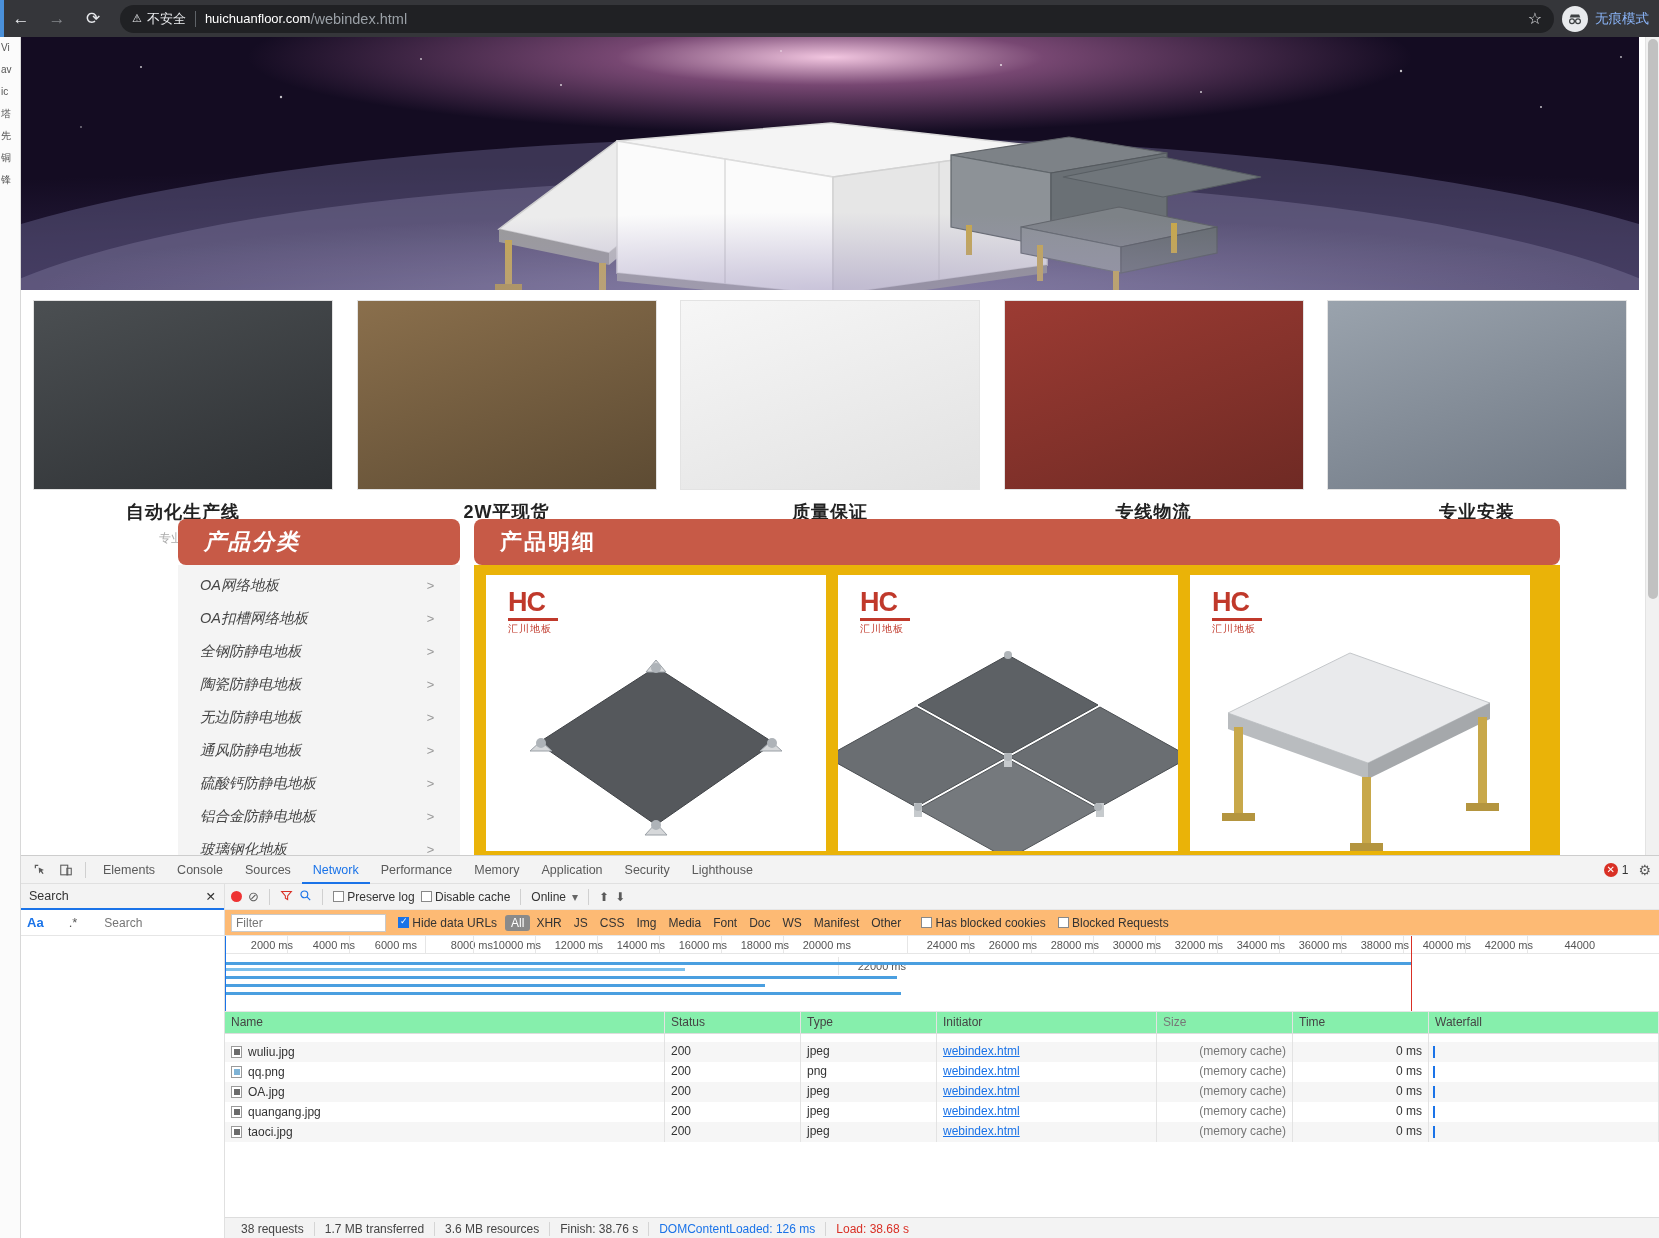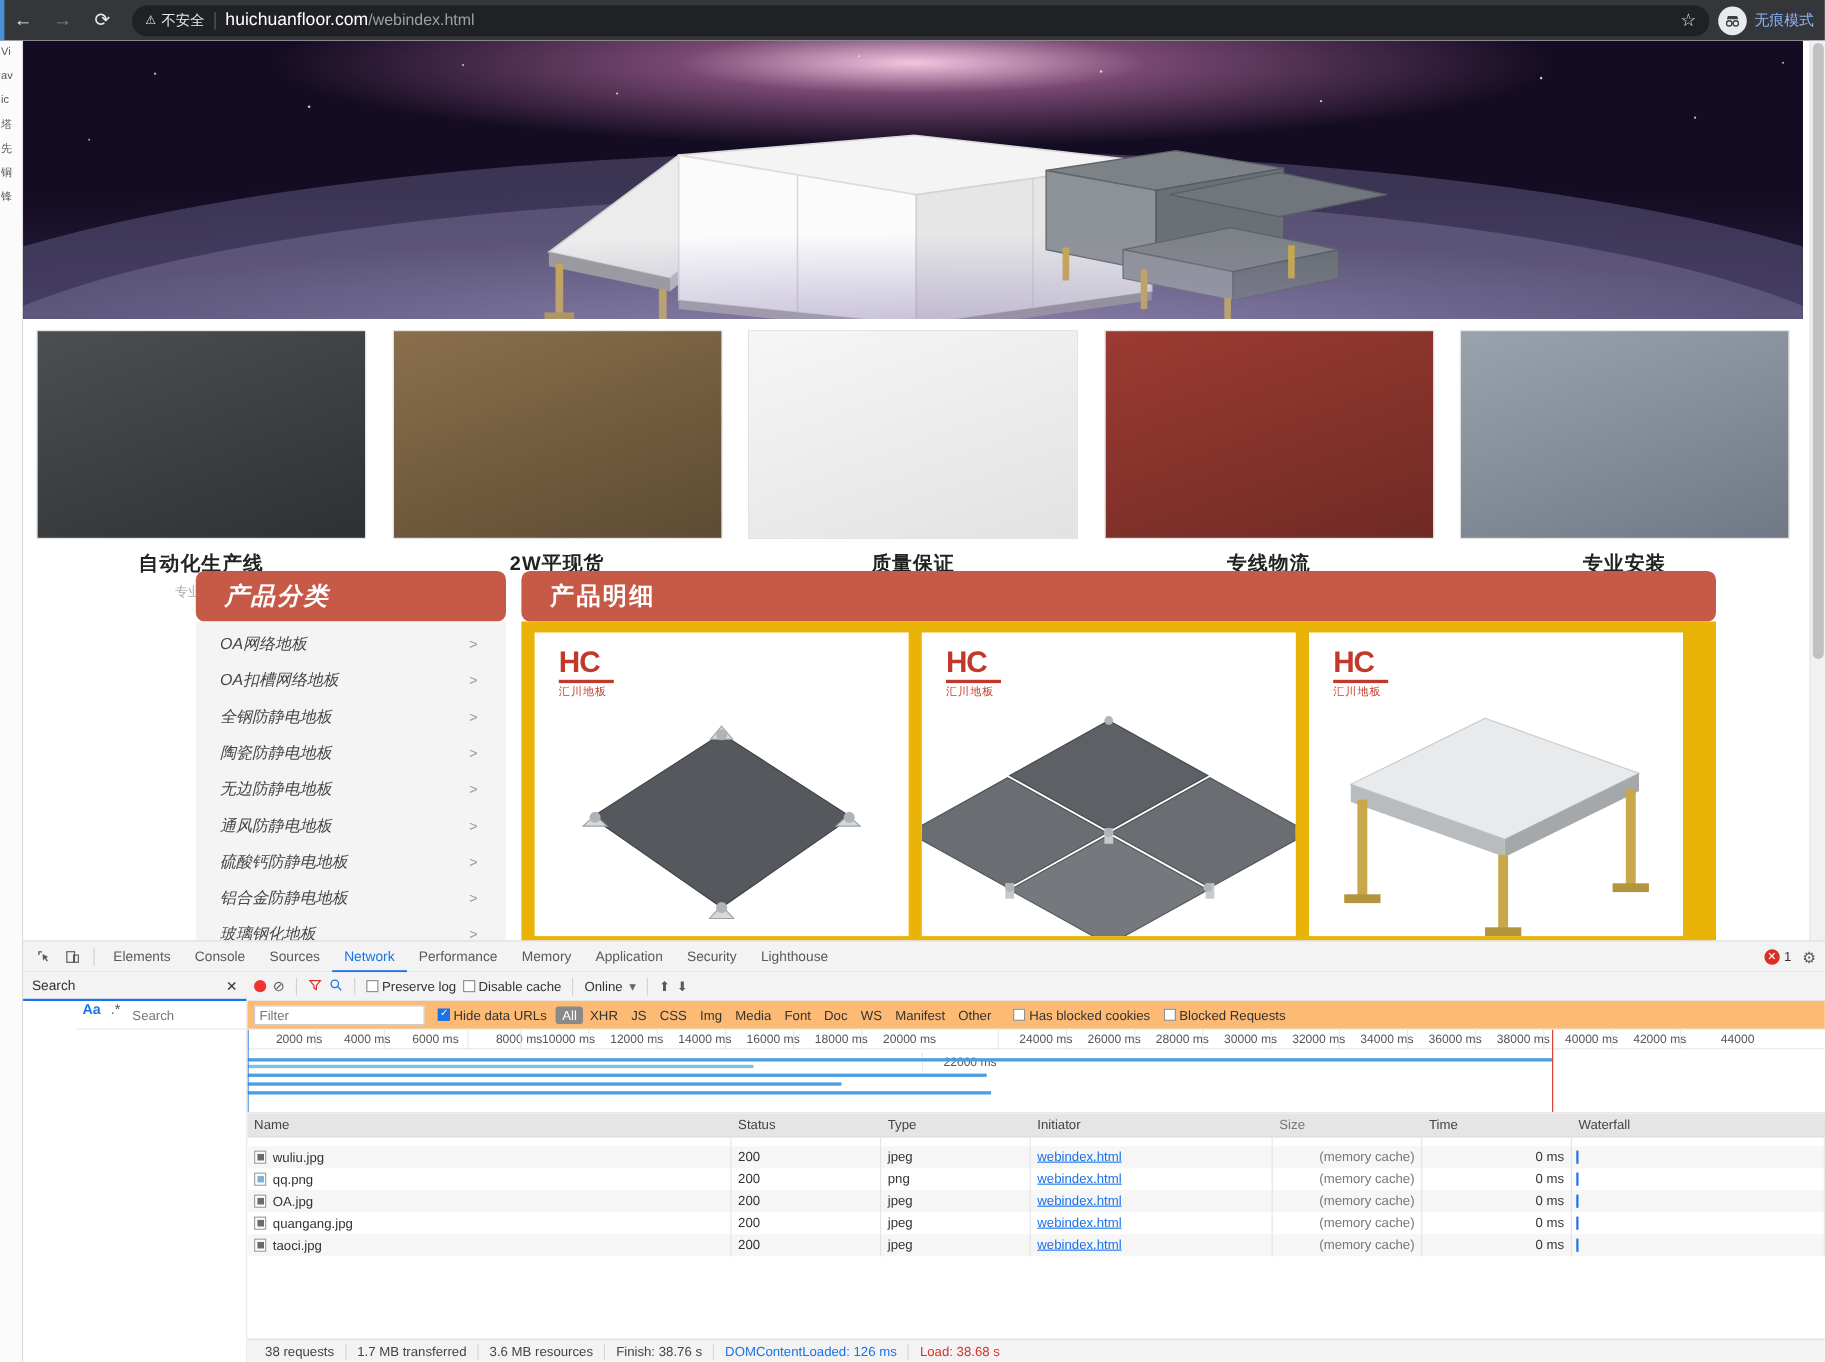--- a/index.html
+++ b/index.html
@@ -26,21 +26,21 @@
   .nav-btn.disabled { color: #85888c; }
   .omnibox {
     margin-left: 12px; height: 28px; flex: 1; margin-right: 8px;
     background: #202124; border-radius: 14px;
     display: flex; align-items: center; padding: 0 12px;
     color: #e8eaed; font-size: 14px; position: relative;
   }
   .warn-ico { font-size: 11px; margin-right: 5px; color: #e8eaed; }
   .not-secure { font-size: 13px; color: #e8eaed; }
   .omni-div { width: 1px; height: 16px; background: #5f6368; margin: 0 9px; }
-  .url-strong { color: #fff; font-size: 16px; }
+  .url-strong { color: #fff; font-size: 13px; }
   .url-rest { color: #9aa0a6; font-size: 14.5px; }
   .star-ico { margin-left: auto; color: #e8eaed; font-size: 16px; }
   .incognito {
     display: flex; align-items: center; margin-right: 10px; color: #8ab4f8; font-size: 13.5px;
   }
   .incog-avatar {
     width: 26px; height: 26px; border-radius: 50%; background: #e8eaed;
     margin-right: 7px; display: flex; align-items: center; justify-content: center;
   }
 
@@ -149,23 +149,22 @@
   .dt-body { display: flex; height: 355px; }
   .sidebar-search {
     width: 204px; border-right: 1px solid #e0e0e0; background: #fff;
   }
   .ss-head {
     height: 26px; display:flex; align-items:center; justify-content: space-between;
     padding: 0 8px; border-bottom: 2px solid #1a73e8; font-size: 12.5px; color: #333;
     background:#f3f3f3;
   }
   .ss-row {
-    height: 26px; display: flex; gap: 9px; padding: 0 6px;
+    height: 26px; display: flex; align-items: center; gap: 25px; padding: 0 6px;
     border-bottom: 1px solid #e6e6e6;
-    margin-left: 48px;
   }
   .ss-input {
     flex: 1; border: none; outline: none; font-size: 12px; color: #888; background: transparent;
   }
   .ss-btn { color: #5a5a5a; font-size: 13px; }
 
   .net-pane { flex: 1; display: flex; flex-direction: column; background: #fff; }
   .net-toolbar {
     height: 26px; display: flex; align-items: center; gap: 6px; padding: 0 6px;
     border-bottom: 1px solid #e6e6e6; background: #f3f3f3;
@@ -198,21 +197,21 @@
     position: absolute; top: 0; height: 18px; border-left: 1px solid #e6e6e6;
     font-size: 11px; color: #555; padding-left: 3px; line-height: 18px; width: 72px;
     text-align: right; padding-right: 4px;
   }
   .tl-bar { position: absolute; height: 3px; background: #4a9fe0; }
   .tl-red { position: absolute; width: 1px; background: #d93025; top: 0; bottom: 0; }
   .tl-blue { position: absolute; width: 1px; background: #1a73e8; top: 0; bottom: 0; }
 
   .net-table { flex: 1; overflow: hidden; }
   .nt-head {
-    display: flex; height: 22px; align-items: flex-end; background: #e5e5e5;
+    display: flex; height: 22px; align-items: flex-end; background: #86efac;
     border-bottom: 1px solid #ddd; font-size: 12px; color: #444;
   }
   .nt-head > div, .nt-row > div { border-right: 1px solid #e3e3e3; padding: 0 6px; height: 100%; line-height: 21px; overflow:hidden; white-space: nowrap;}
   .nt-row { display: flex; height: 20px; align-items: center; font-size: 12px; color: #333; }
   .nt-row:nth-child(even) { background: #f6f6f6; }
   .nt-row > div { line-height: 19px; }
   .c-name { width: 440px; display:flex; align-items:center; gap:6px;}
   .c-status { width: 136px; }
   .c-type { width: 136px; }
   .c-init { width: 220px; }

